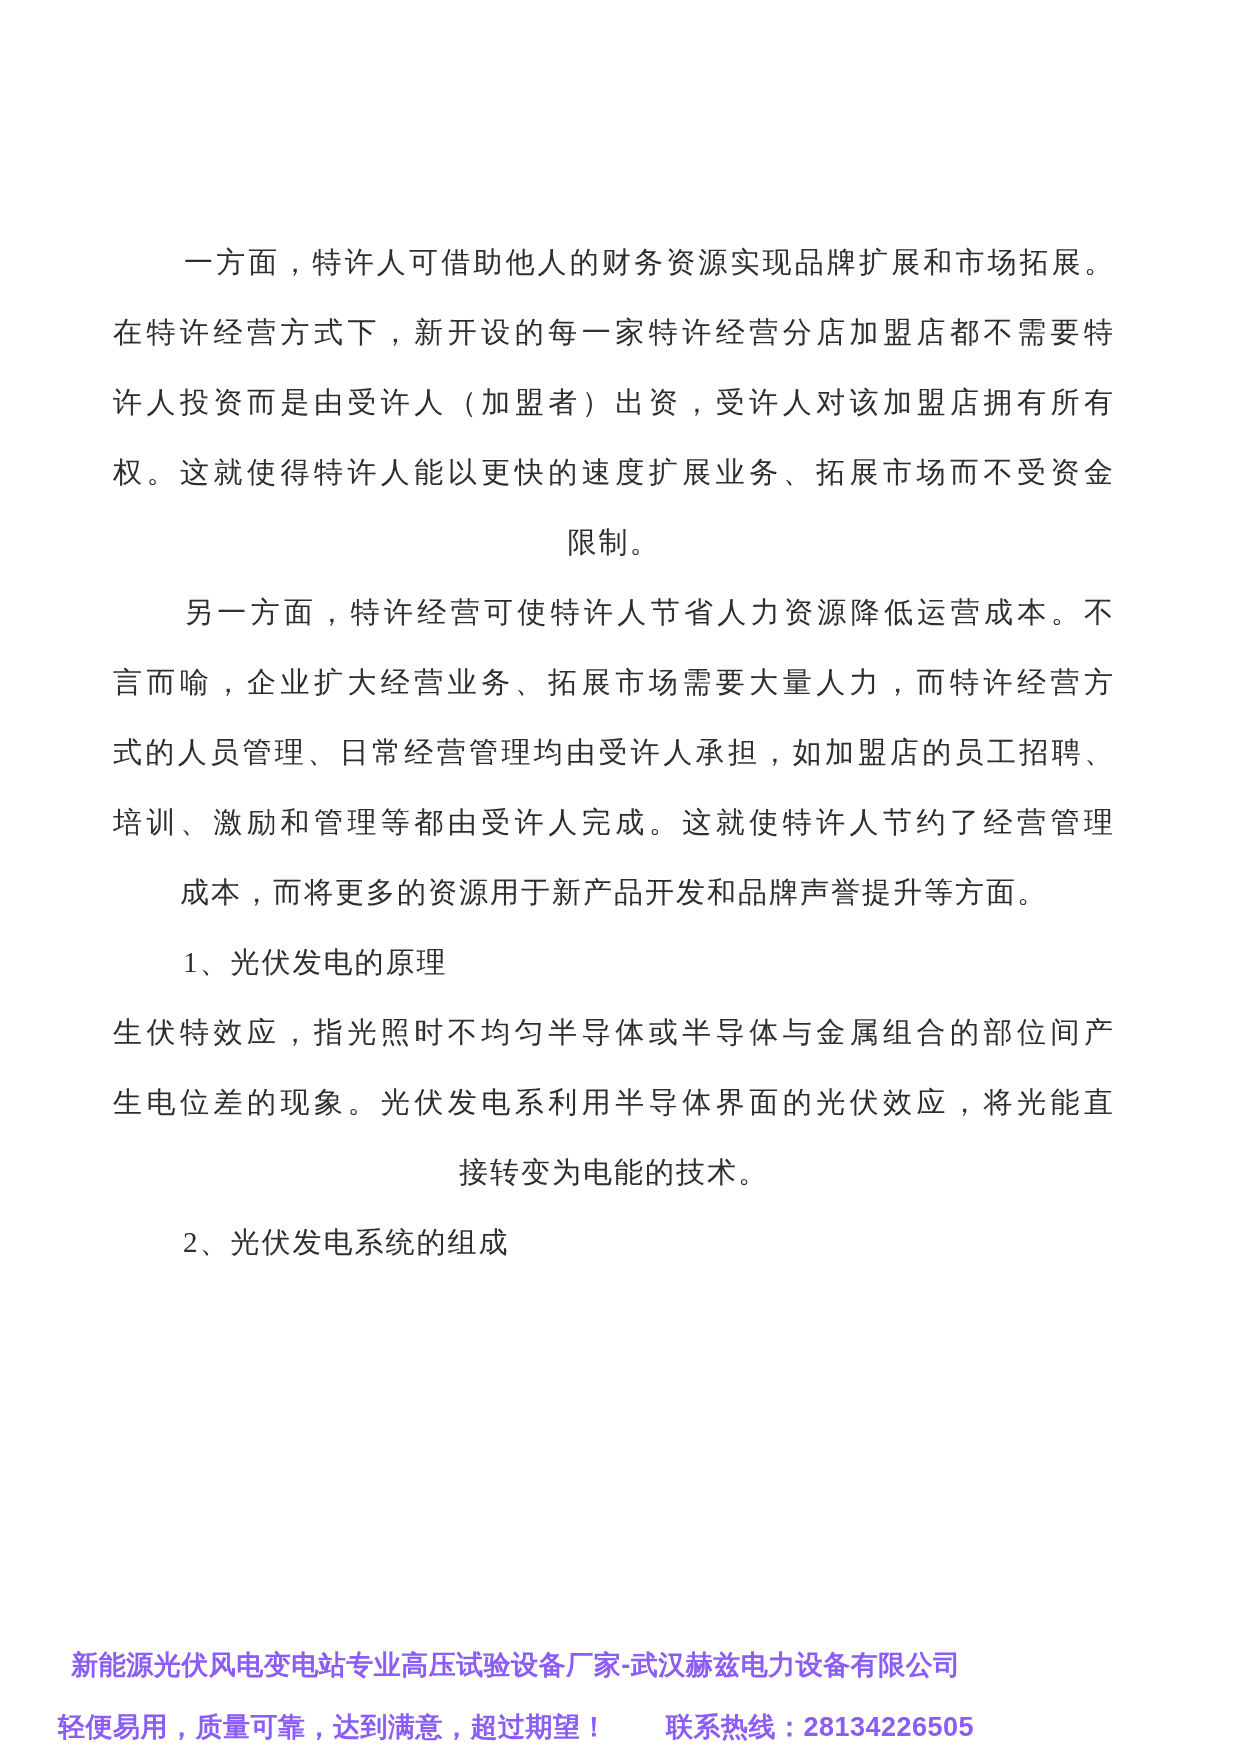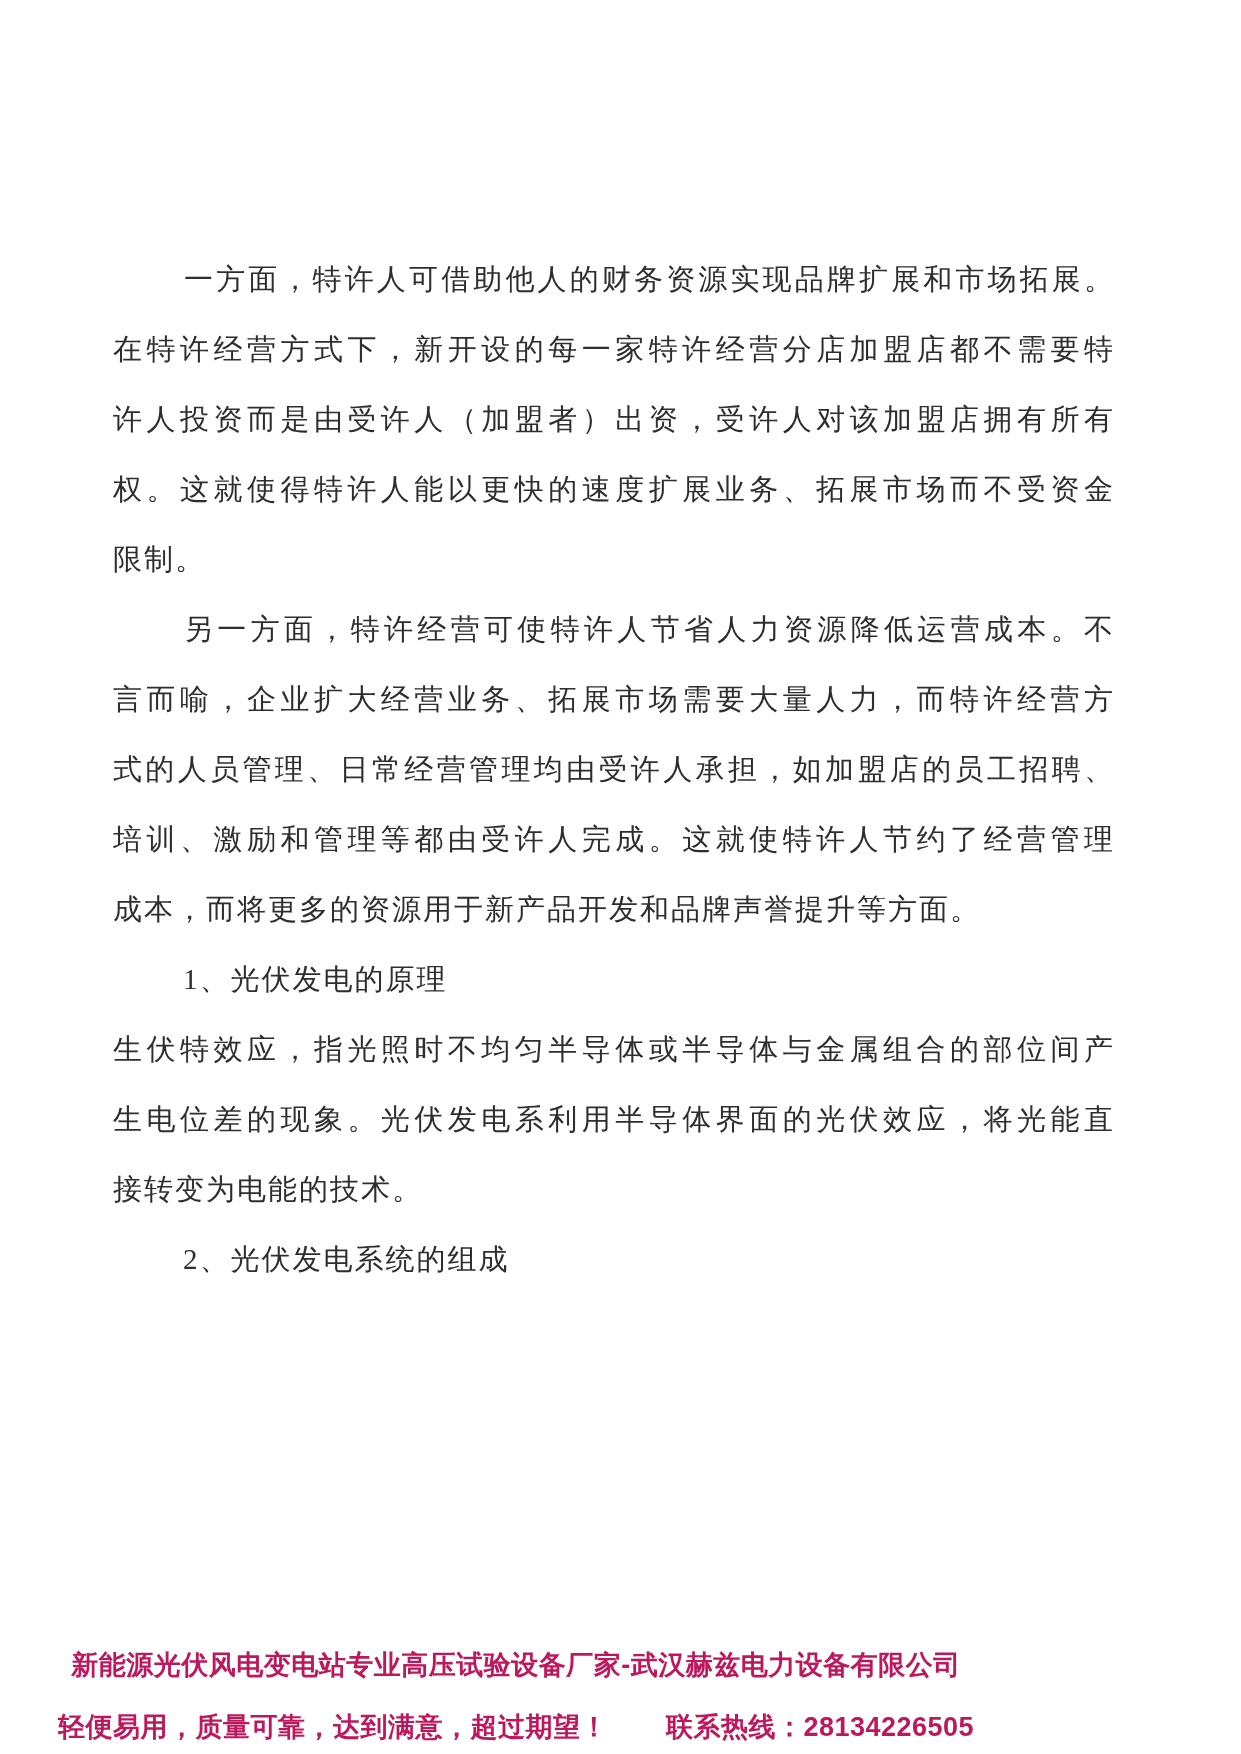--- a/index.html
+++ b/index.html
@@ -10,32 +10,32 @@
   .page {
     position: relative;
     width: 1241px;
     height: 1754px;
     background: #ffffff;
     overflow: hidden;
     font-family: "Liberation Serif", "DejaVu Serif", serif;
   }
   .content {
     position: absolute;
-    top: 244px;
+    top: 227px;
     left: 113px;
     width: 1002px;
   }
   .ln {
     line-height: 70px;
     font-size: 29px;
     letter-spacing: 2px;
     color: #2e2e2e;
     white-space: nowrap;
   }
-  .wrapok { white-space: normal; }
+  .wrapok { white-space: normal; text-align: center; }
   .just {
     white-space: normal;
     text-align: justify;
     text-align-last: justify;
   }
   .indent { text-indent: 71px; }
   .heading-line {
     padding-left: 54px;
     color: #1f1f1f;
   }
@@ -44,21 +44,21 @@
     font-size: 30px;
   }
   .sub { padding-left: 70px; }
   .footer {
     position: absolute;
     left: 0;
     width: 1032px;
     top: 1648px;
     font-family: "Liberation Sans", "DejaVu Sans", sans-serif;
     font-weight: bold;
-    color: #be185d;
+    color: #8b5cf6;
     text-align: center;
   }
   .footer-line1 {
     font-size: 27px;
     letter-spacing: 0.5px;
     line-height: 34px;
   }
   .footer-line2 {
     margin-top: 28px;
     font-size: 27px;

